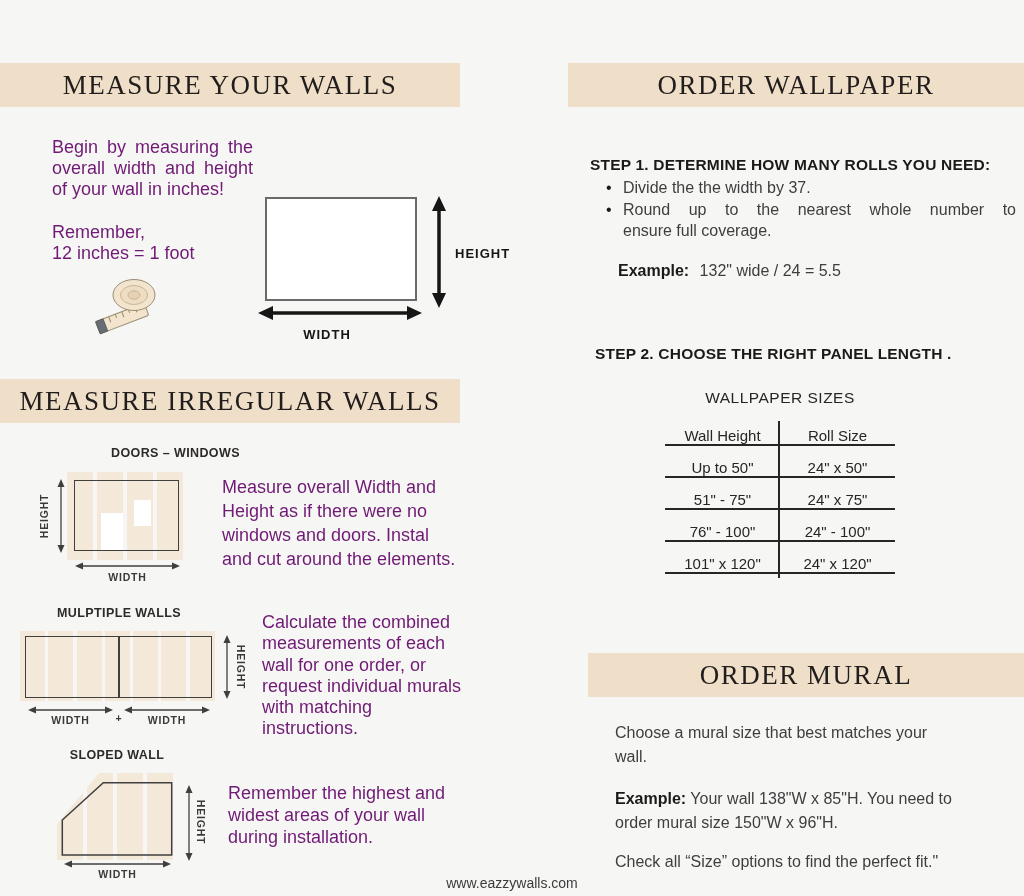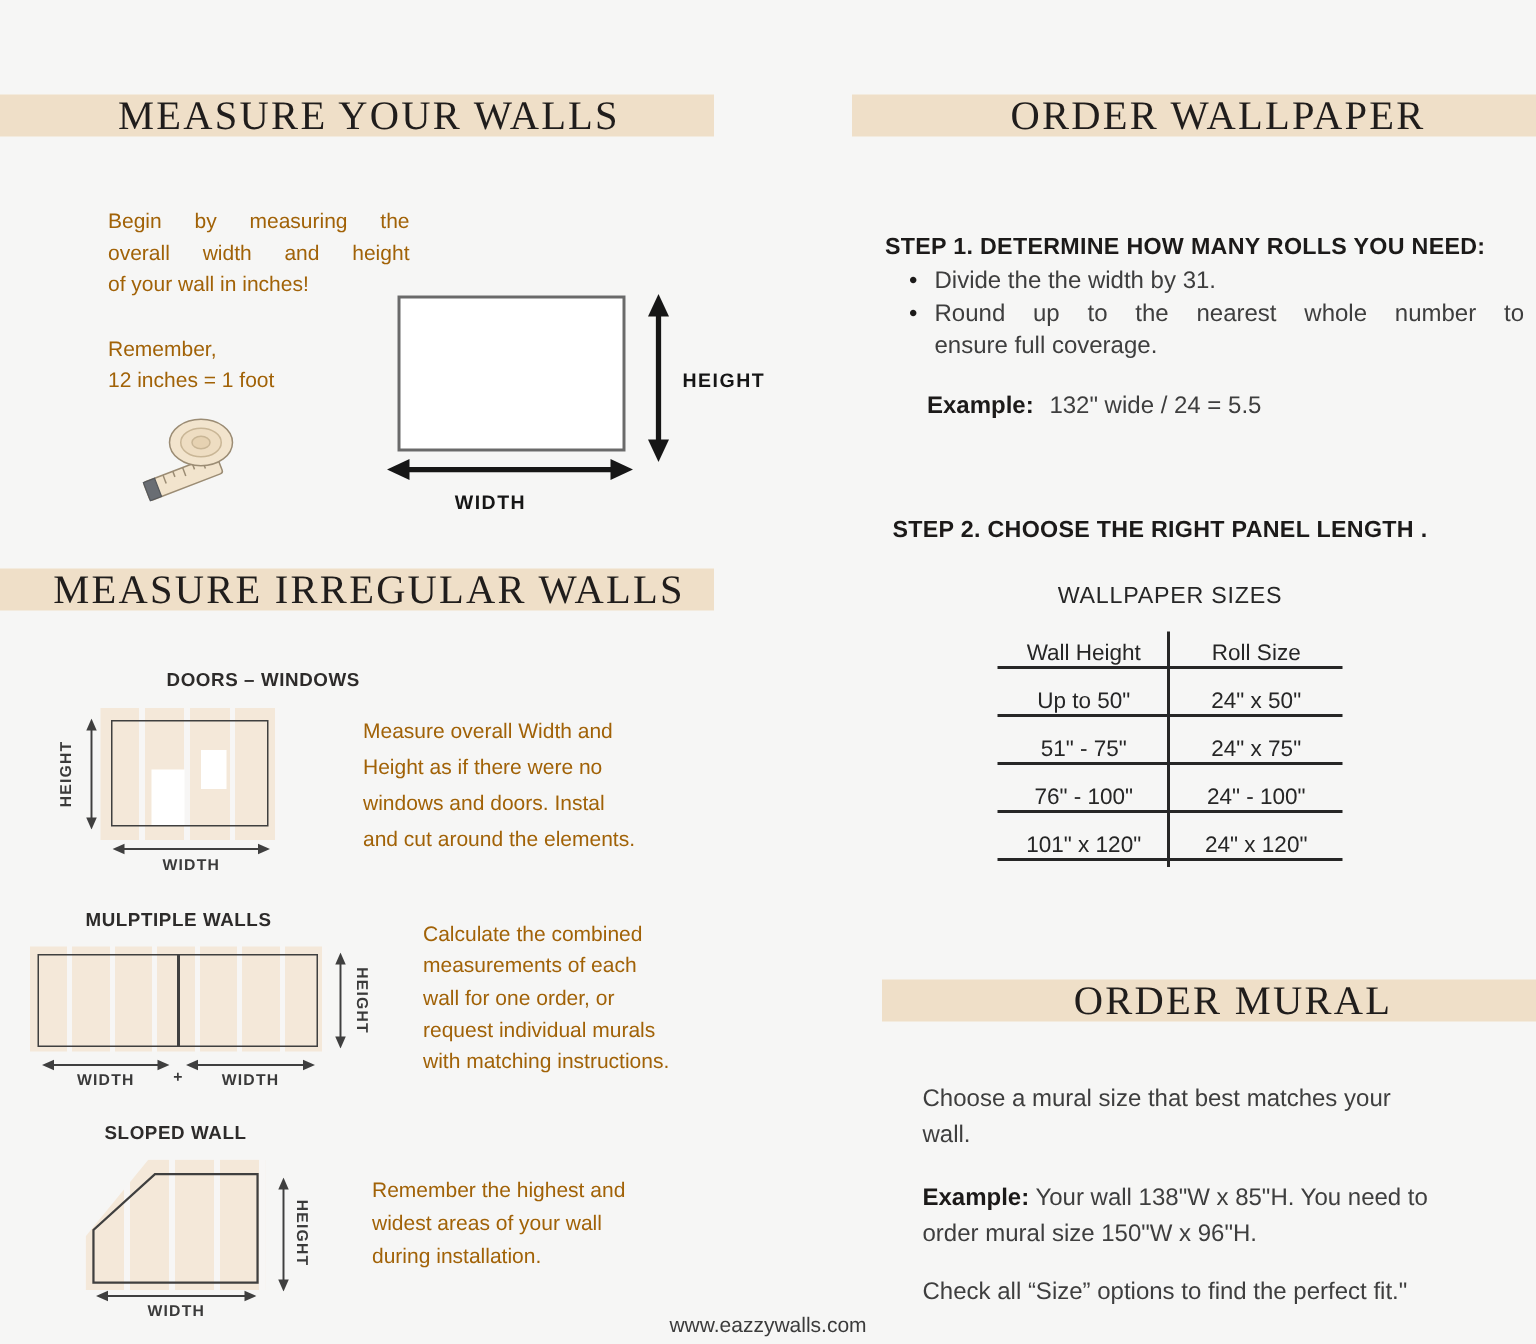--- a/index.html
+++ b/index.html
@@ -1,21 +1,21 @@
 <!DOCTYPE html>
 <html><head>
 <meta charset="utf-8">
 <style>
   html,body{margin:0;padding:0;background:#f6f6f5;}
   .page{position:relative;width:1024px;height:896px;background:#f6f6f5;overflow:hidden;
         font-family:"Liberation Sans",sans-serif;color:#3e3e3e;}
-  .banner{position:absolute;height:28px;background:#efdfc8;display:flex;align-items:center;
+  .banner{position:absolute;height:44px;background:#efdfc8;display:flex;align-items:center;
           justify-content:center;font-family:"Liberation Serif",serif;font-size:27px;
-          letter-spacing:1.5px;color:#201d1c;padding-left:16px;}
-  .body15{font-size:14px;line-height:21px;color:#a16207;margin-left:20px;}
+          letter-spacing:1.5px;color:#201d1c;}
+  .body15{font-size:18px;line-height:21px;color:#701a75;}
   .body16{font-size:16px;line-height:21.5px;color:#3e3e3e;}
   .jl{text-align:justify;text-align-last:justify;}
   .h-small{font-weight:700;font-size:12.5px;color:#2d2b2a;letter-spacing:.4px;}
   .h-step{position:absolute;font-weight:700;font-size:15.5px;color:#1c1a19;letter-spacing:.2px;}
   .dimlabel{font-size:10.5px;font-weight:700;color:#3a3a3a;letter-spacing:.8px;}
   .dimlabel-big{font-size:13px;font-weight:600;color:#161616;letter-spacing:1px;}
   .vlabel{position:absolute;transform:translate(-50%,-50%) rotate(-90deg);white-space:nowrap;}
   .vlabel.cw{transform:translate(-50%,-50%) rotate(90deg);}
   .stripes4{background:repeating-linear-gradient(to right,#f4e8d9 0 26px,#f7f6f5 26px 30px);}
   .stripes7{background:repeating-linear-gradient(to right,#f4e8d9 0 25px,#f7f6f5 25px 28.3px);}
@@ -161,21 +161,21 @@
 
   <div class="banner" style="left:568px;top:63px;width:456px;">
     <span>ORDER WALLPAPER</span>
   </div>
 
   <div class="h-step" style="left:590px;top:139px;margin-top:17px;">STEP 1. DETERMINE HOW MANY ROLLS YOU NEED:</div>
 
   <div class="abs body16" style="left:606px;top:177px;width:410px;">
     <div class="bullet-row">
       <div class="bullet-dot">•</div>
-      <div>Divide the the width by 31.</div>
+      <div>Divide the the width by 37.</div>
     </div>
     <div class="bullet-row">
       <div class="bullet-dot">•</div>
       <div style="width:393px;">
         <div class="jl">Round up to the nearest whole number to</div>
         <div>ensure full coverage.</div>
       </div>
     </div>
   </div>
 

